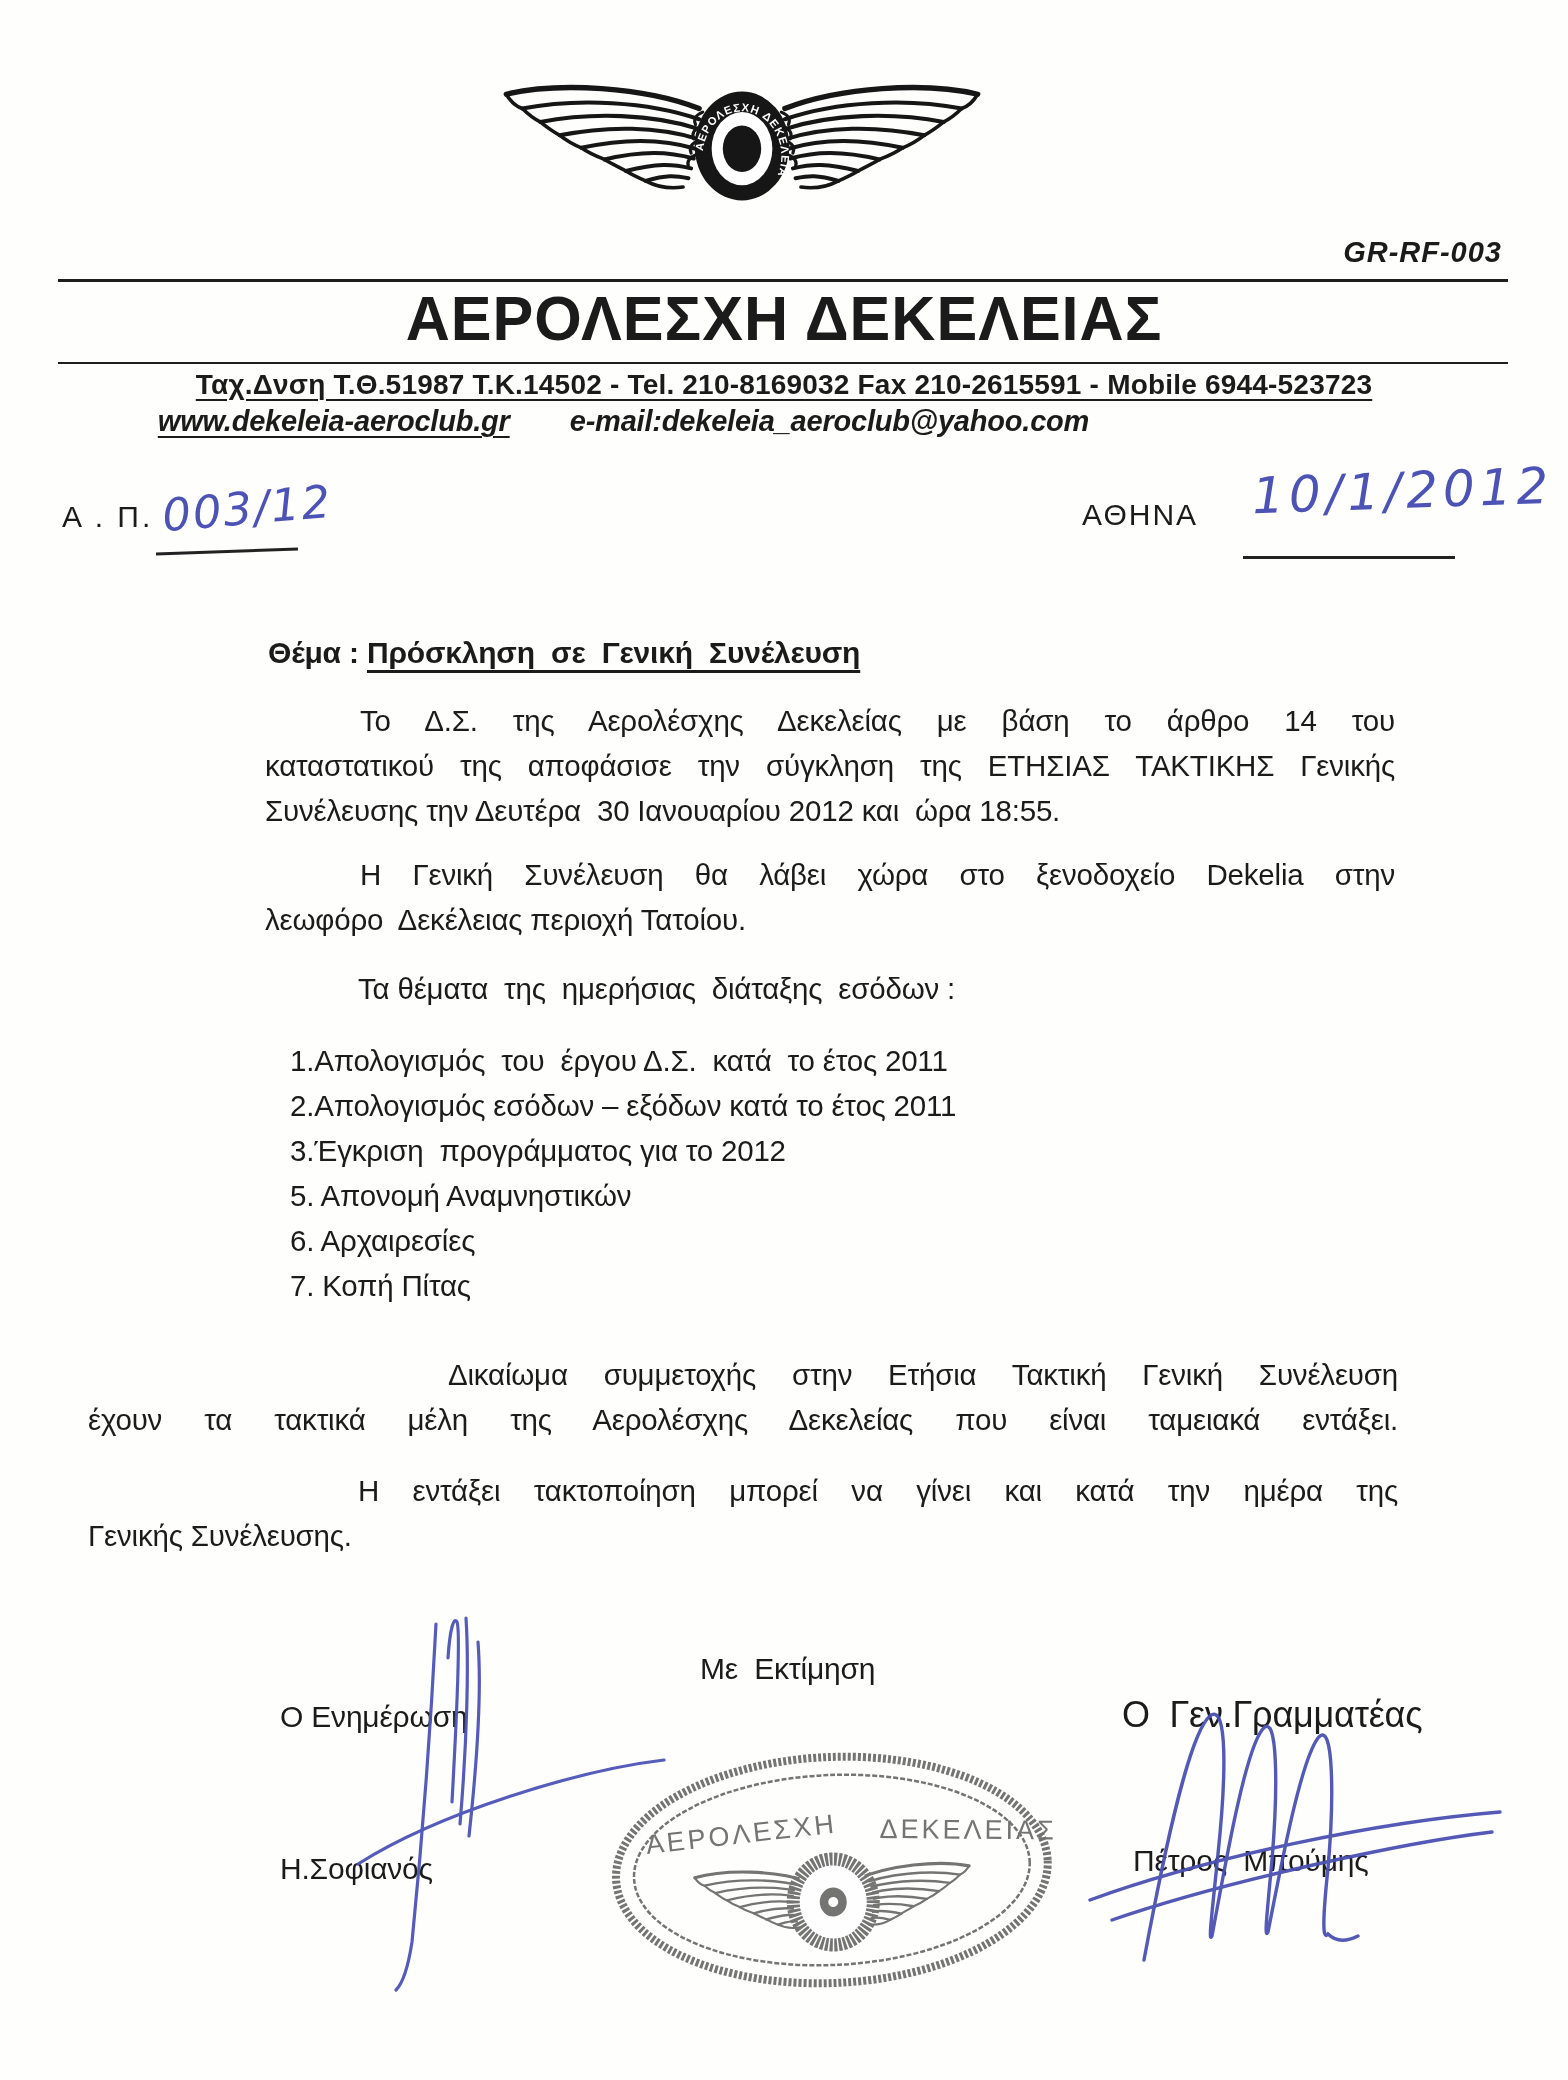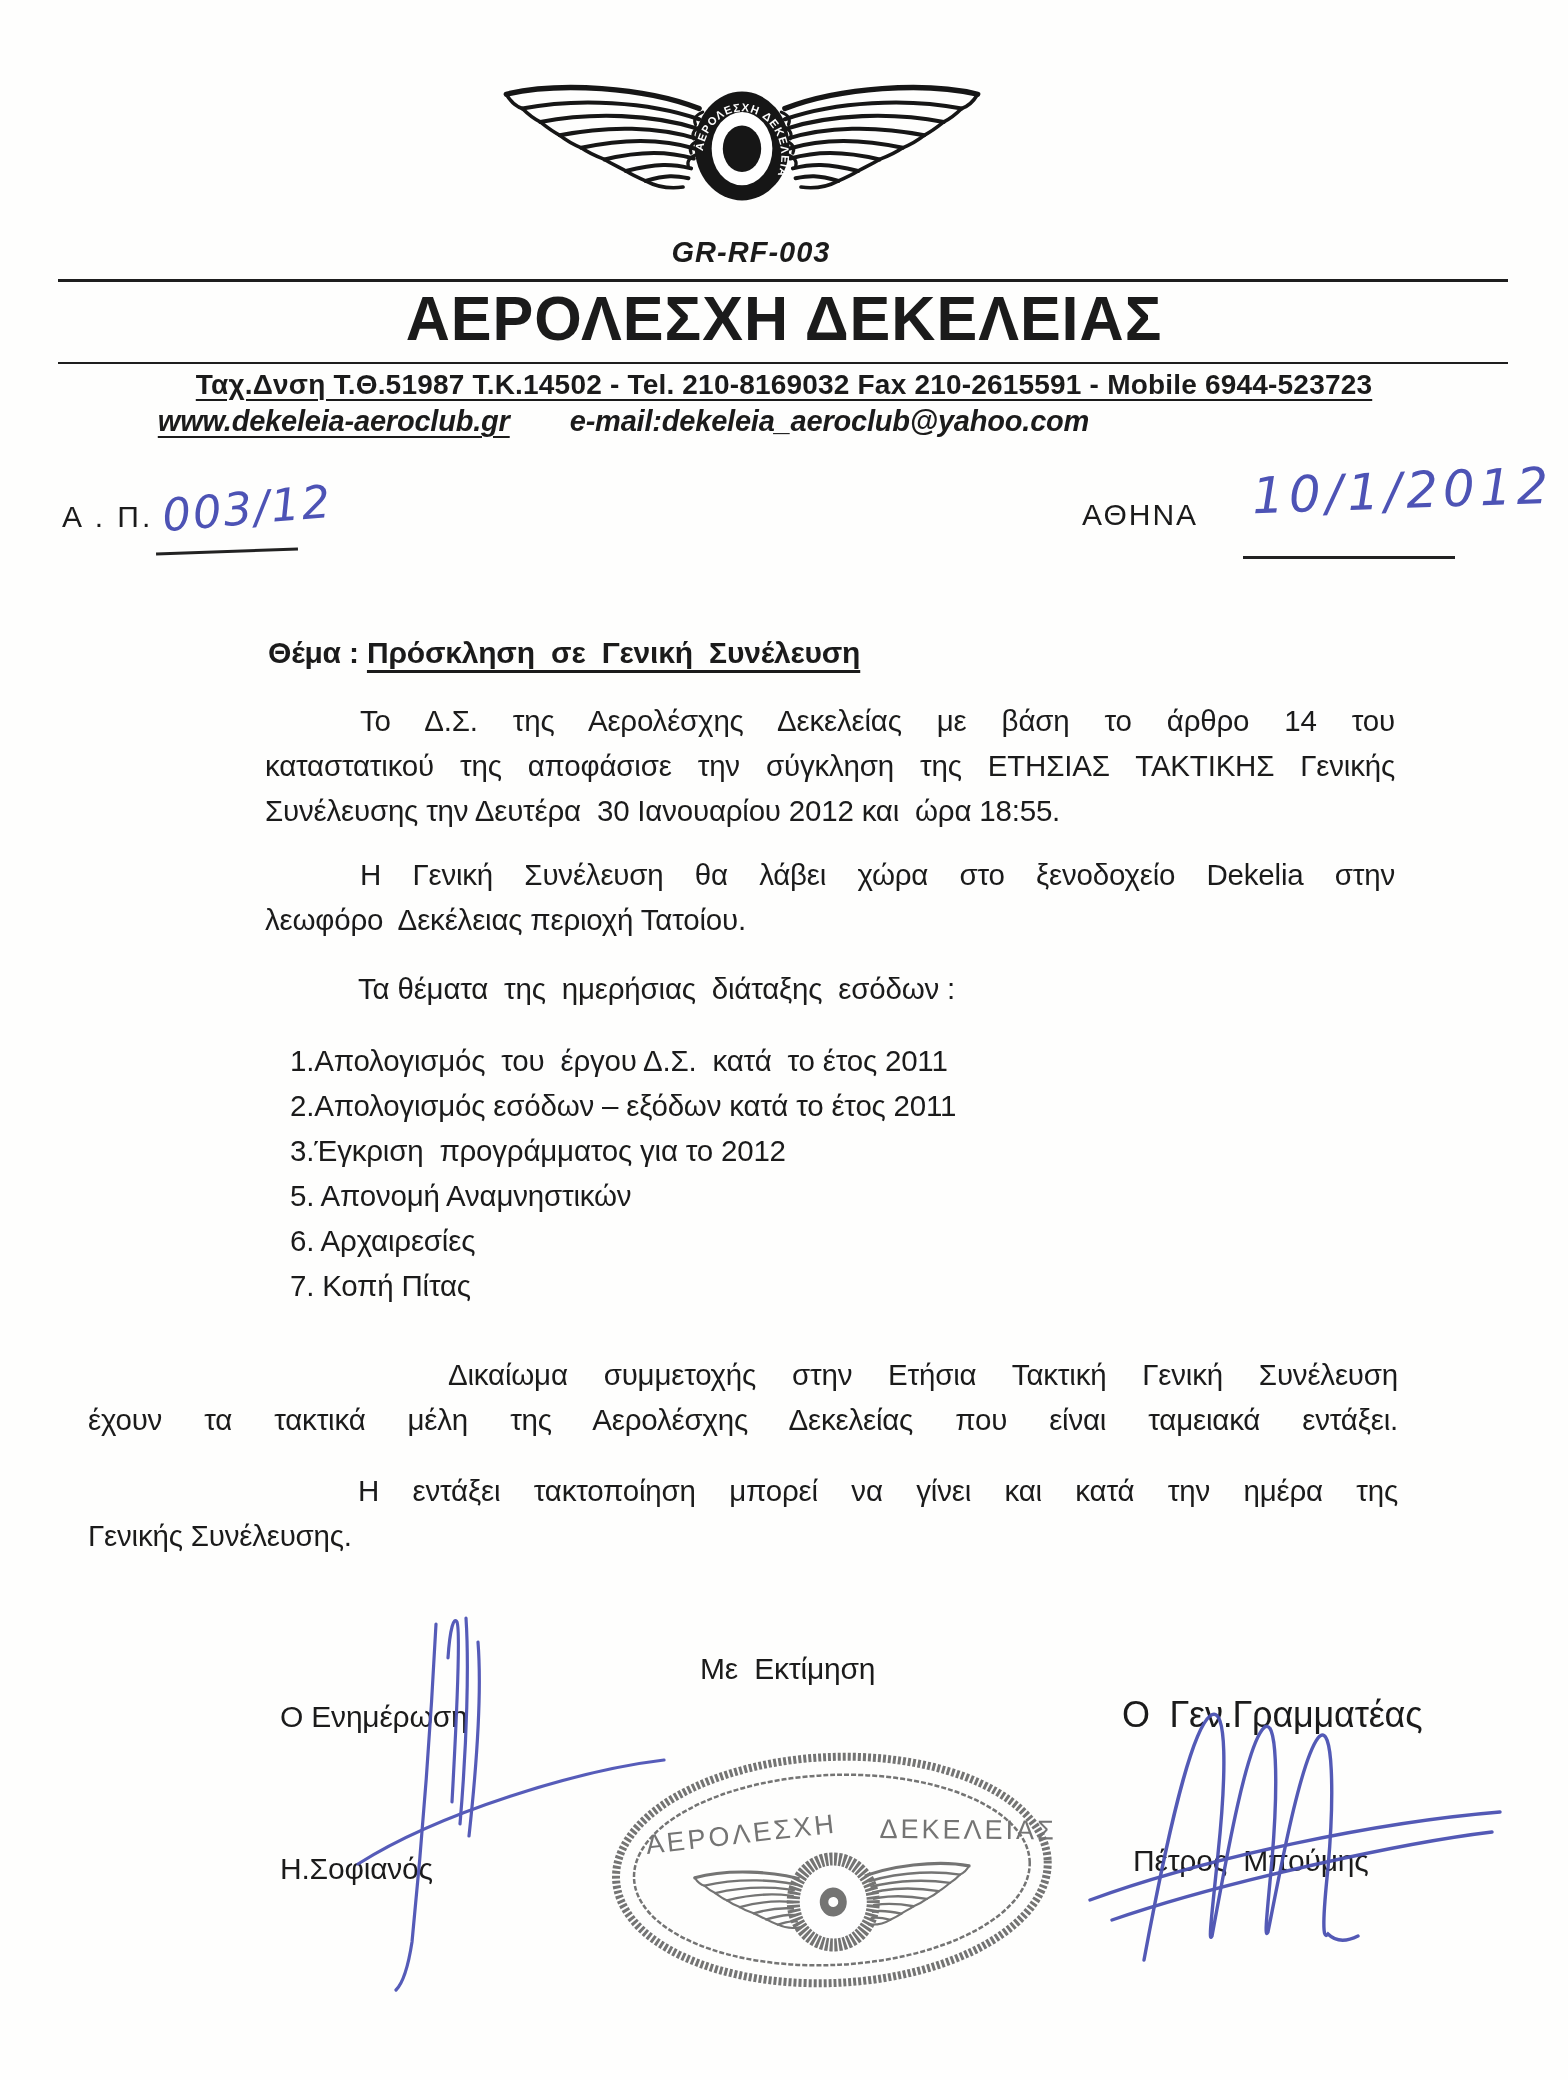--- a/index.html
+++ b/index.html
@@ -5,21 +5,21 @@
   html,body{margin:0;padding:0;background:#e8e8e8;}
   .page{
     position:relative;width:1568px;height:2080px;margin:0 auto;
     background:#fefefd;color:#1b1b1b;overflow:hidden;
     font-family:"Liberation Sans","DejaVu Sans",sans-serif;
     letter-spacing:-0.2px;
   }
   .abs{position:absolute;}
   
   .logo{left:492px;top:56px;width:500px;height:164px;}
-  .gr-code{left:0;top:236px;width:1502px;text-align:center;
+  .gr-code{left:0;top:236px;width:1502px;text-align:right;
     font-size:29px;font-weight:bold;font-style:italic;letter-spacing:1px;}
   .rule{left:58px;width:1450px;border-top:3px solid #1e1e1e;}
   .rule1{top:279px;}
   .rule2{top:362px;border-top-width:2px;}
   .org-title{left:0;top:282px;width:1568px;text-align:center;
     font-size:63px;font-weight:bold;letter-spacing:1px;
     transform:scaleX(0.97);transform-origin:center;}
   .addr{left:0;top:369px;width:1568px;text-align:center;
     font-size:28px;font-weight:bold;letter-spacing:0.2px;
     text-decoration:underline;text-underline-offset:5px;text-decoration-thickness:2px;}

